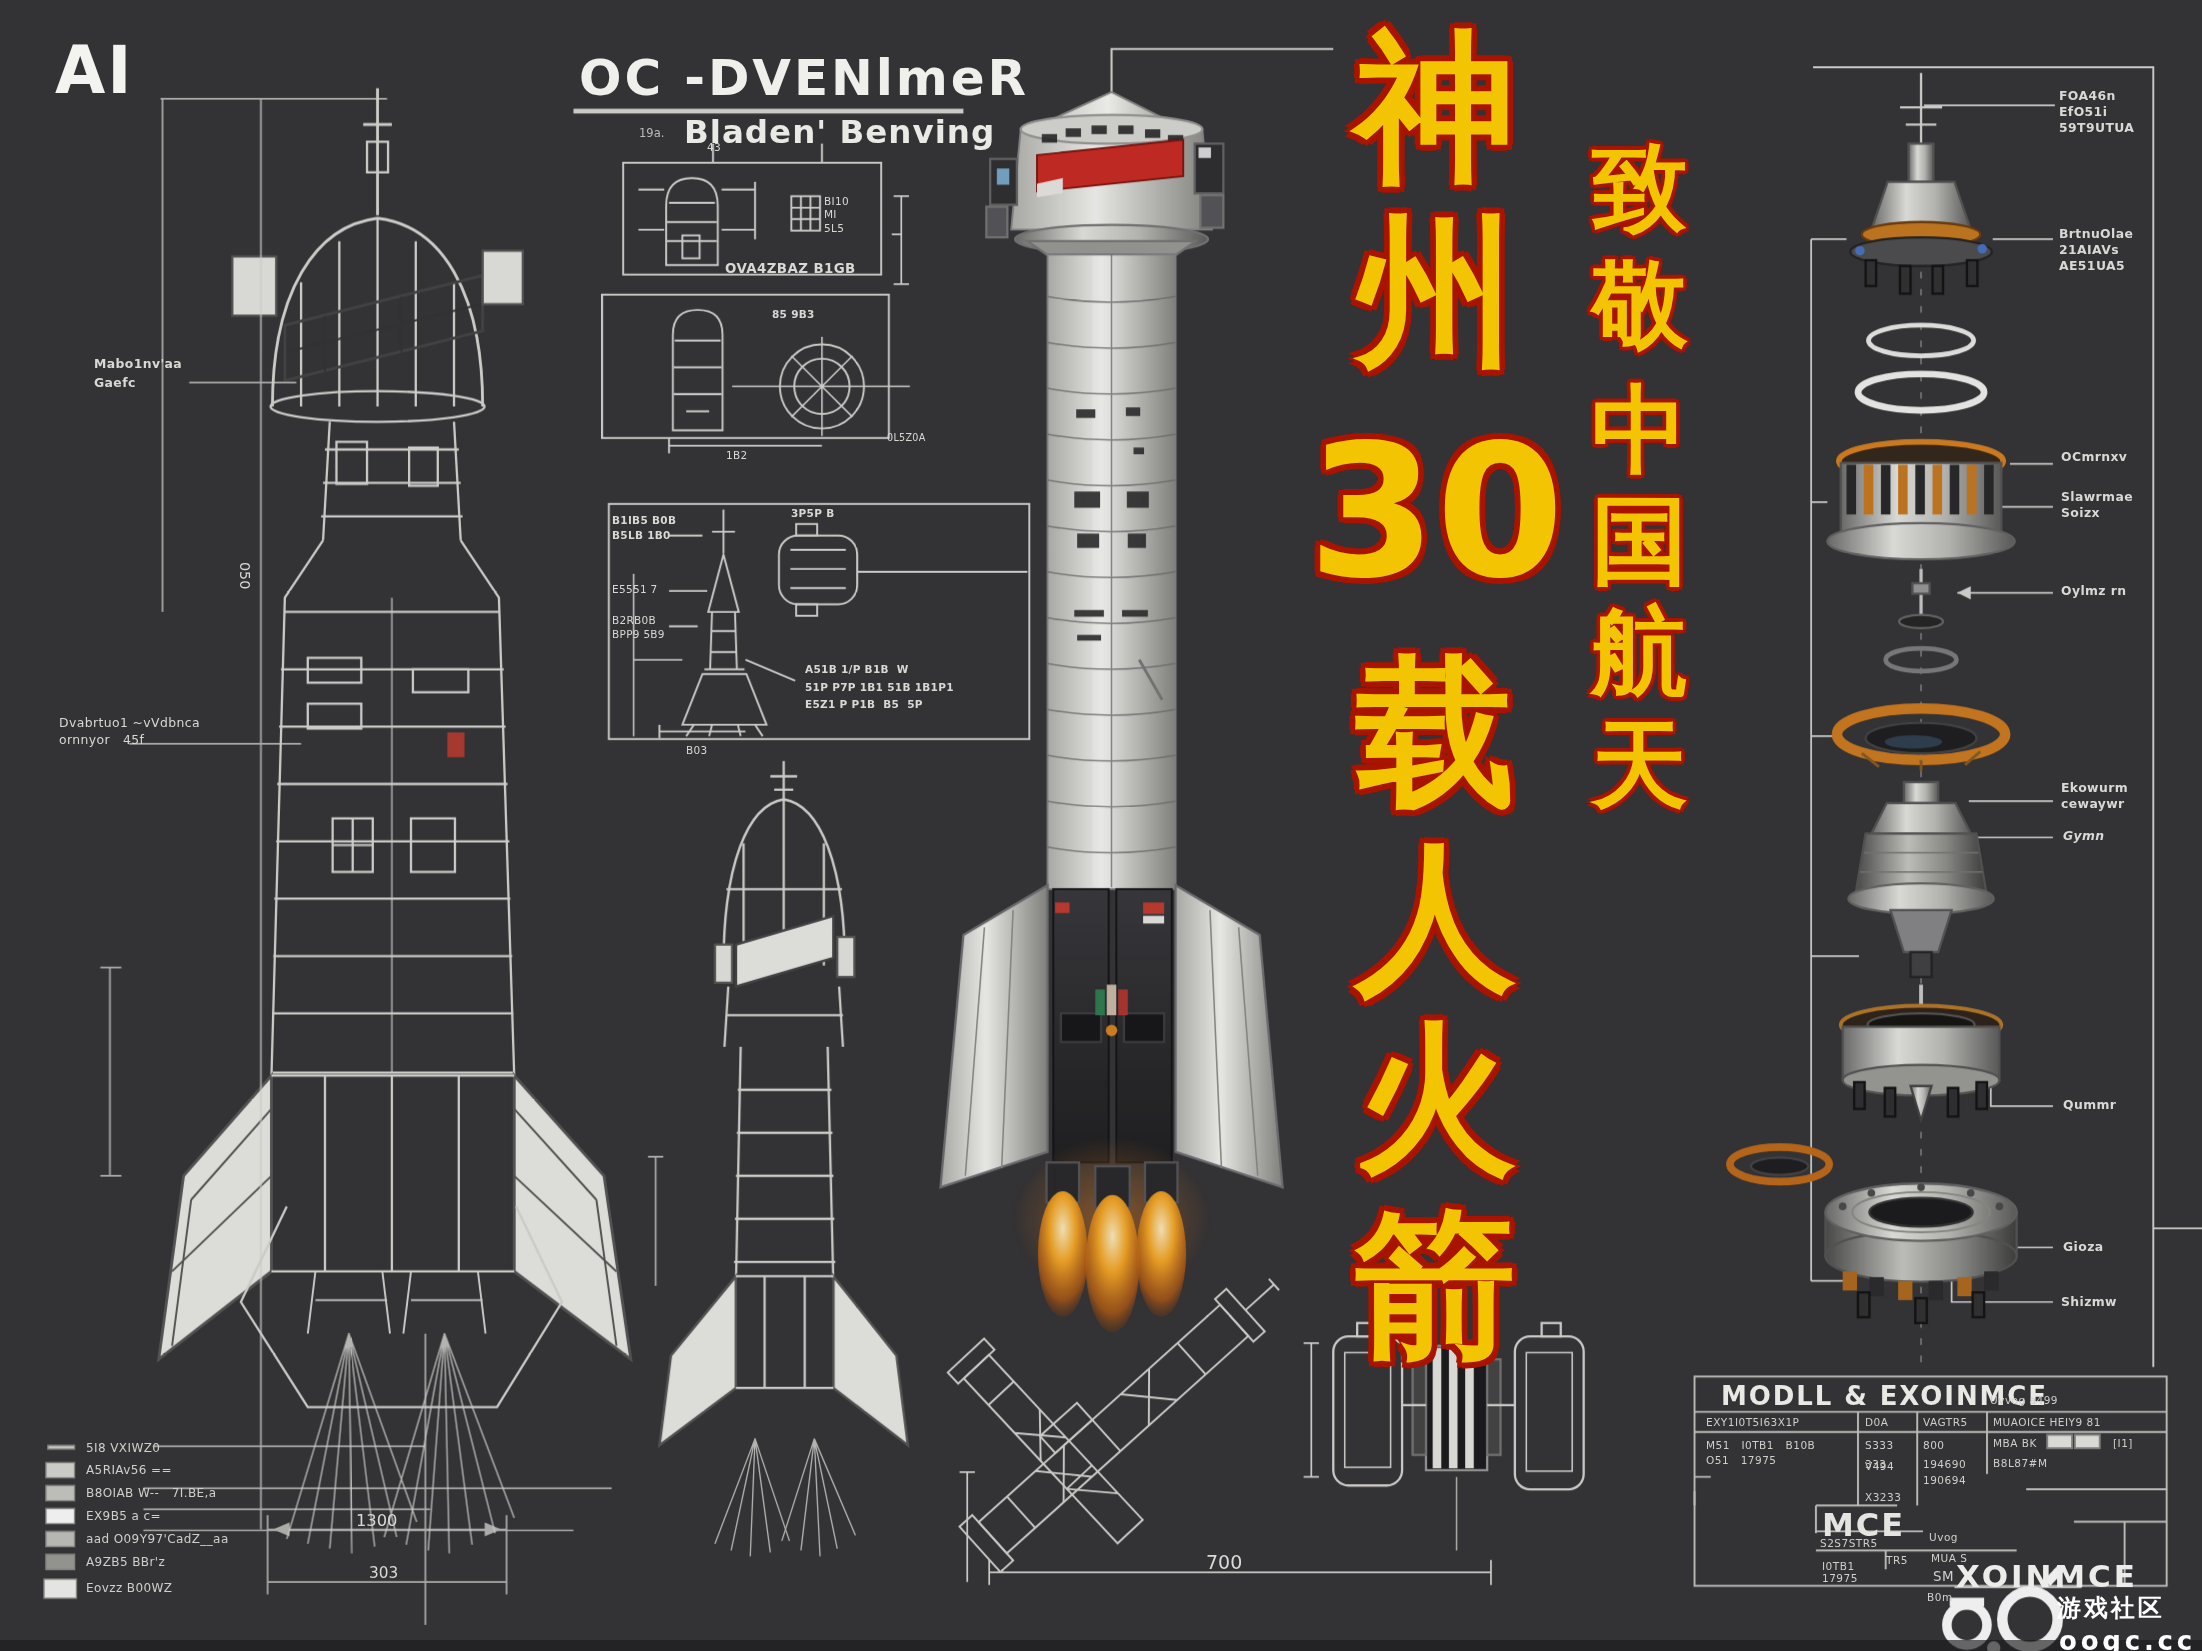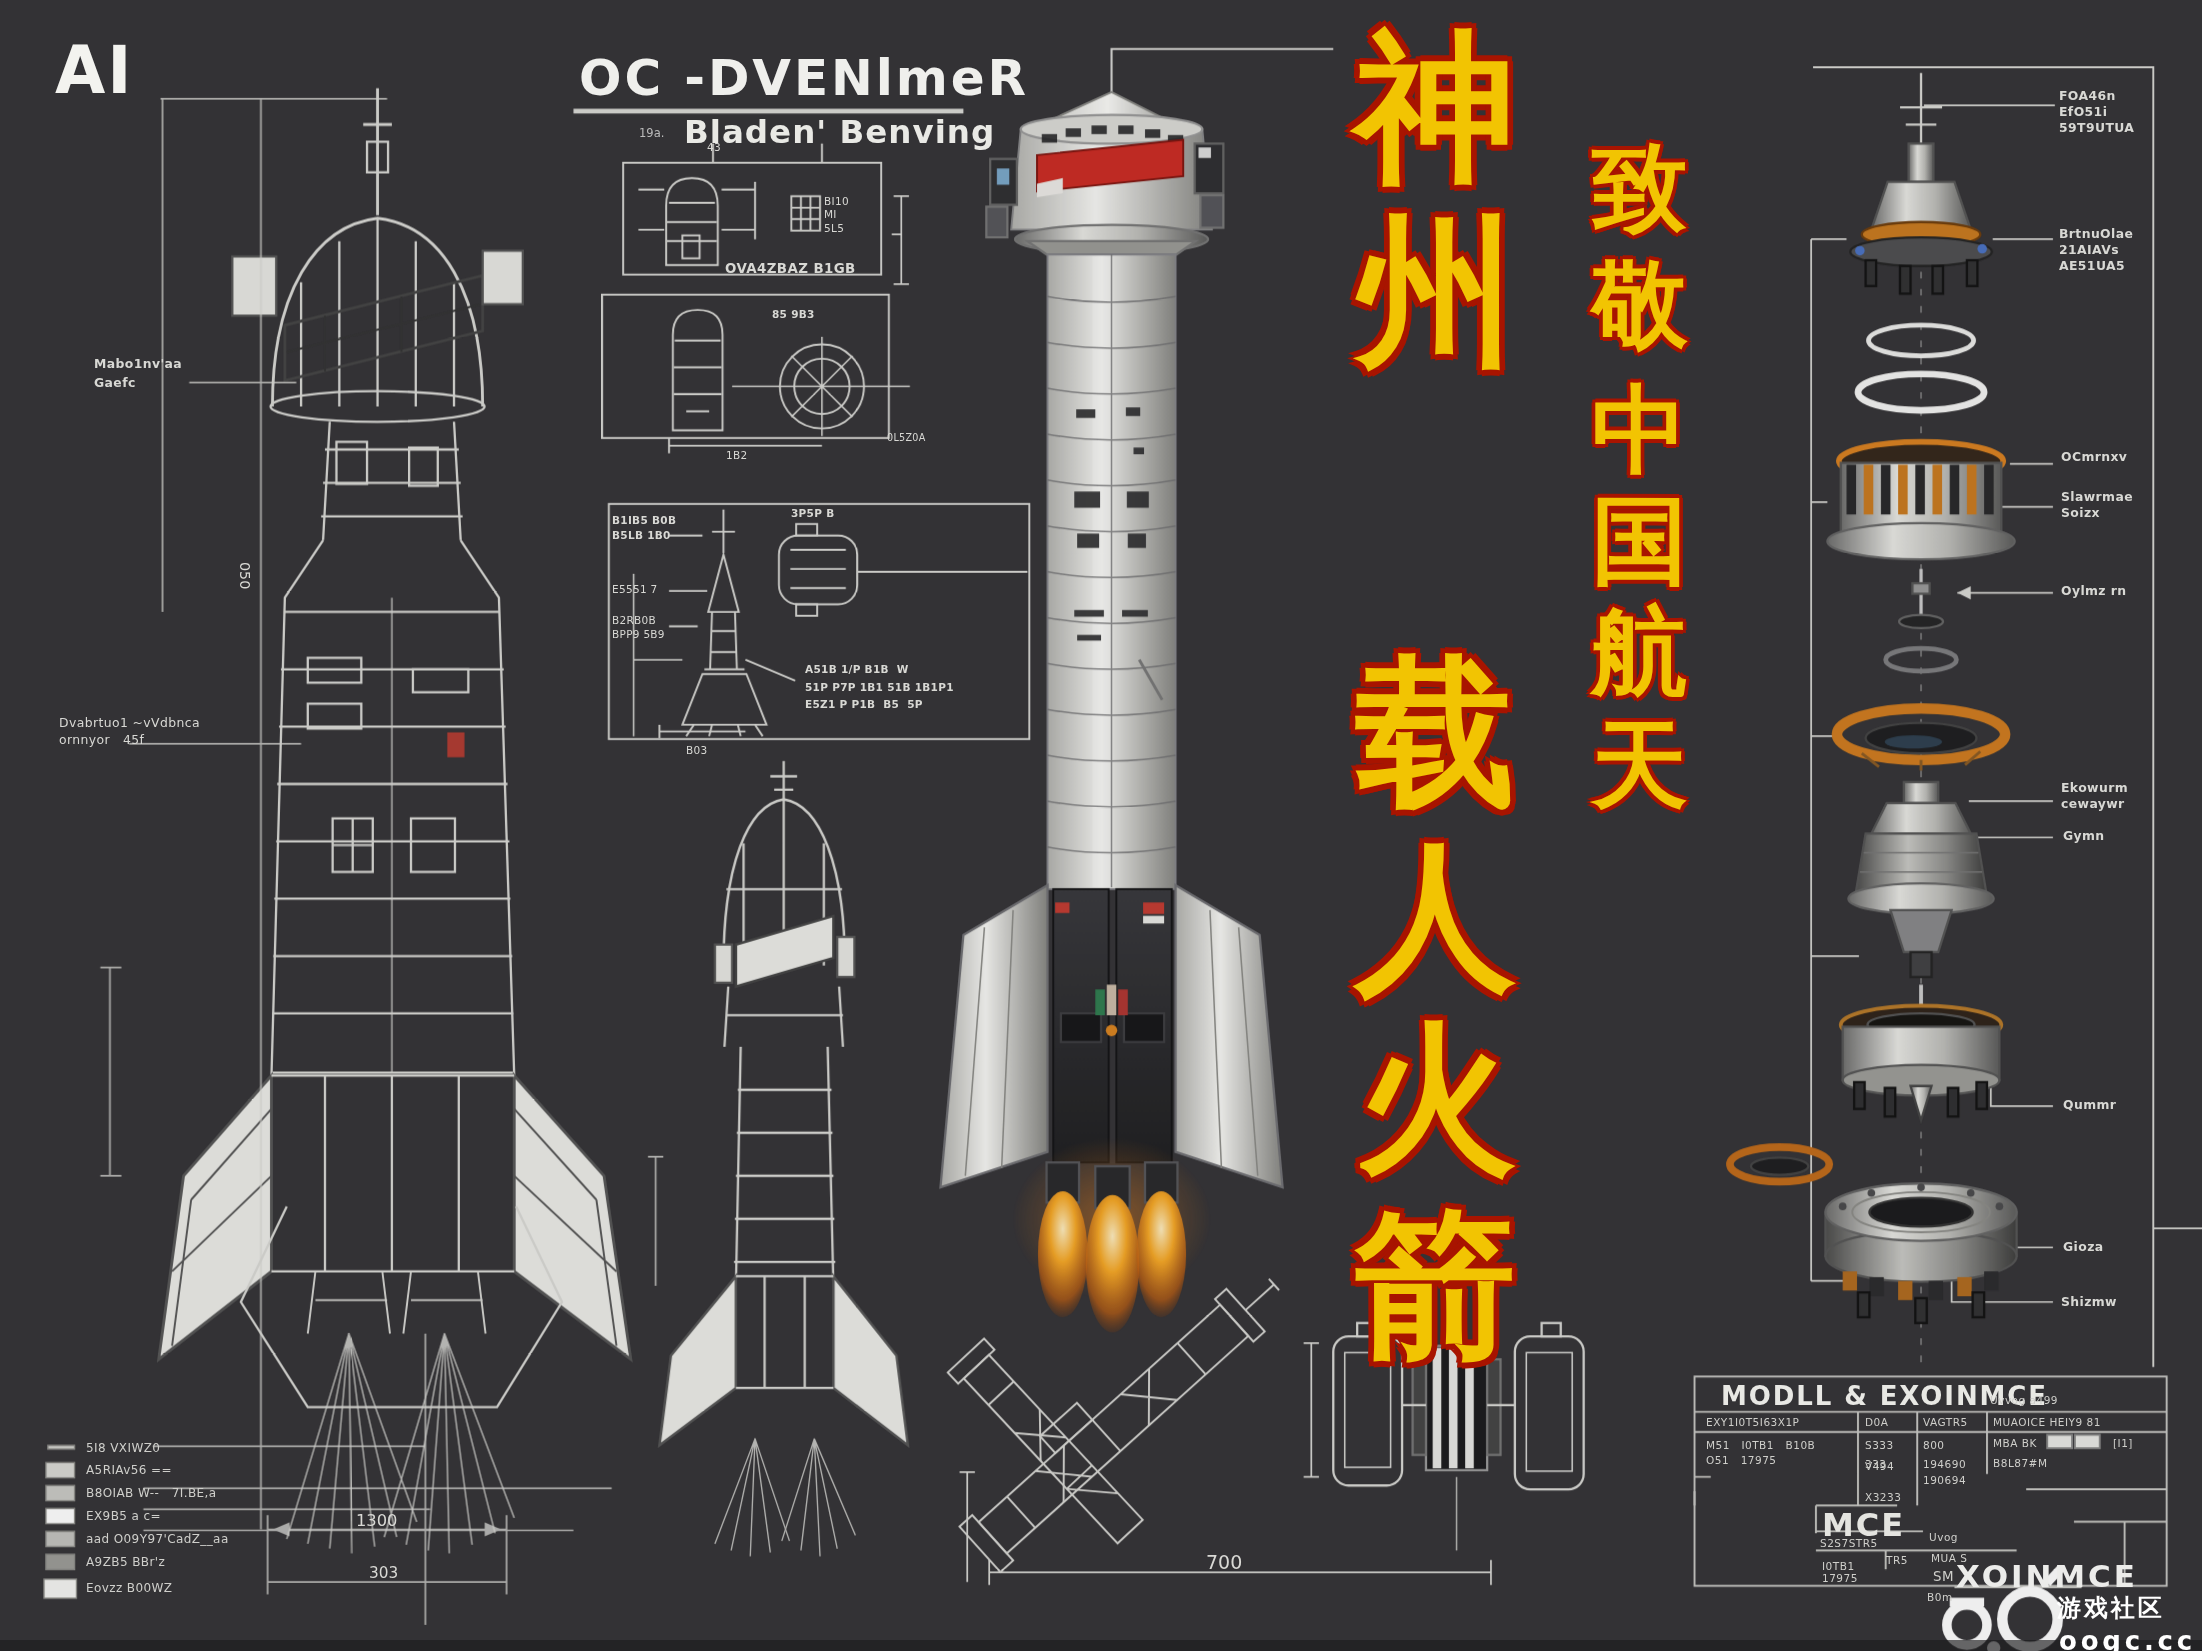--- a/index.html
+++ b/index.html
@@ -442,20 +442,21 @@
 </svg>
 
 <div class="txt ai-logo" style="left:55px;top:29px;">AI</div>
 
 <div class="txt title-main" style="left:579px;top:46px;">OC -DVENlmeR</div>
 <div class="txt title-sub" style="left:684px;top:111px;">Bladen' Benving</div>
 <div class="txt title-note" style="left:639px;top:126px;">19a.</div>
 
 <div class="hz hz1" style="top:27px;">神</div>
 <div class="hz hz1" style="top:212px;">州</div>
+<div class="hz hz1" style="top:419px;font-size:184px;width:268px;left:1302px;">30</div>
 <div class="hz hz1" style="top:652px;">载</div>
 <div class="hz hz1" style="top:837px;">人</div>
 <div class="hz hz1" style="top:1019px;">火</div>
 <div class="hz hz1" style="top:1203px;">箭</div>
 
 <div class="hz hz2" style="top:140px;">致</div>
 <div class="hz hz2" style="top:256px;">敬</div>
 <div class="hz hz2" style="top:382px;">中</div>
 <div class="hz hz2" style="top:493px;">国</div>
 <div class="hz hz2" style="top:604px;">航</div>
@@ -491,21 +492,21 @@
 <div class="txt lbl-sm" style="left:887px;top:432px;font-size:9.6px;">0L5Z0A</div>
 
 <div class="txt dimtxt" style="left:1206px;top:1550px;font-size:19px;">700</div>
 
 <div class="txt lbl lbl-b" style="left:2059px;top:88px;"><span>FOA46n</span><br><span>EfO51i</span><br><span>59T9UTUA</span></div>
 <div class="txt lbl lbl-b" style="left:2059px;top:226px;"><span>BrtnuOlae</span><br><span>21AIAVs</span><br><span>AE51UA5</span></div>
 <div class="txt lbl lbl-b" style="left:2061px;top:449px;">OCmrnxv</div>
 <div class="txt lbl lbl-b" style="left:2061px;top:489px;"><span>Slawrmae</span><br><span>Soizx</span></div>
 <div class="txt lbl lbl-b" style="left:2061px;top:583px;">Oylmz rn</div>
 <div class="txt lbl lbl-b" style="left:2061px;top:780px;"><span>Ekowurm</span><br><span>cewaywr</span></div>
-<div class="txt lbl lbl-b" style="left:2063px;top:828px;">Gymn</div>
+<div class="txt lbl lbl-b" style="left:2063px;top:828px;font-style:italic;">Gymn</div>
 <div class="txt lbl lbl-b" style="left:2063px;top:1097px;">Qummr</div>
 <div class="txt lbl lbl-b" style="left:2063px;top:1239px;">Gioza</div>
 <div class="txt lbl lbl-b" style="left:2061px;top:1294px;">Shizmw</div>
 
 <div class="txt legend-label" style="left:86px;top:1441px;">5I8 VXIWZ0</div>
 <div class="txt legend-label" style="left:86px;top:1463px;">A5RIAv56 ==</div>
 <div class="txt legend-label" style="left:86px;top:1486px;">B8OIAB W--   7I.BE,a</div>
 <div class="txt legend-label" style="left:86px;top:1509px;">EX9B5 a c=</div>
 <div class="txt legend-label" style="left:86px;top:1532px;">aad O09Y97'CadZ__aa</div>
 <div class="txt legend-label" style="left:86px;top:1555px;">A9ZB5 BBr'z</div>

